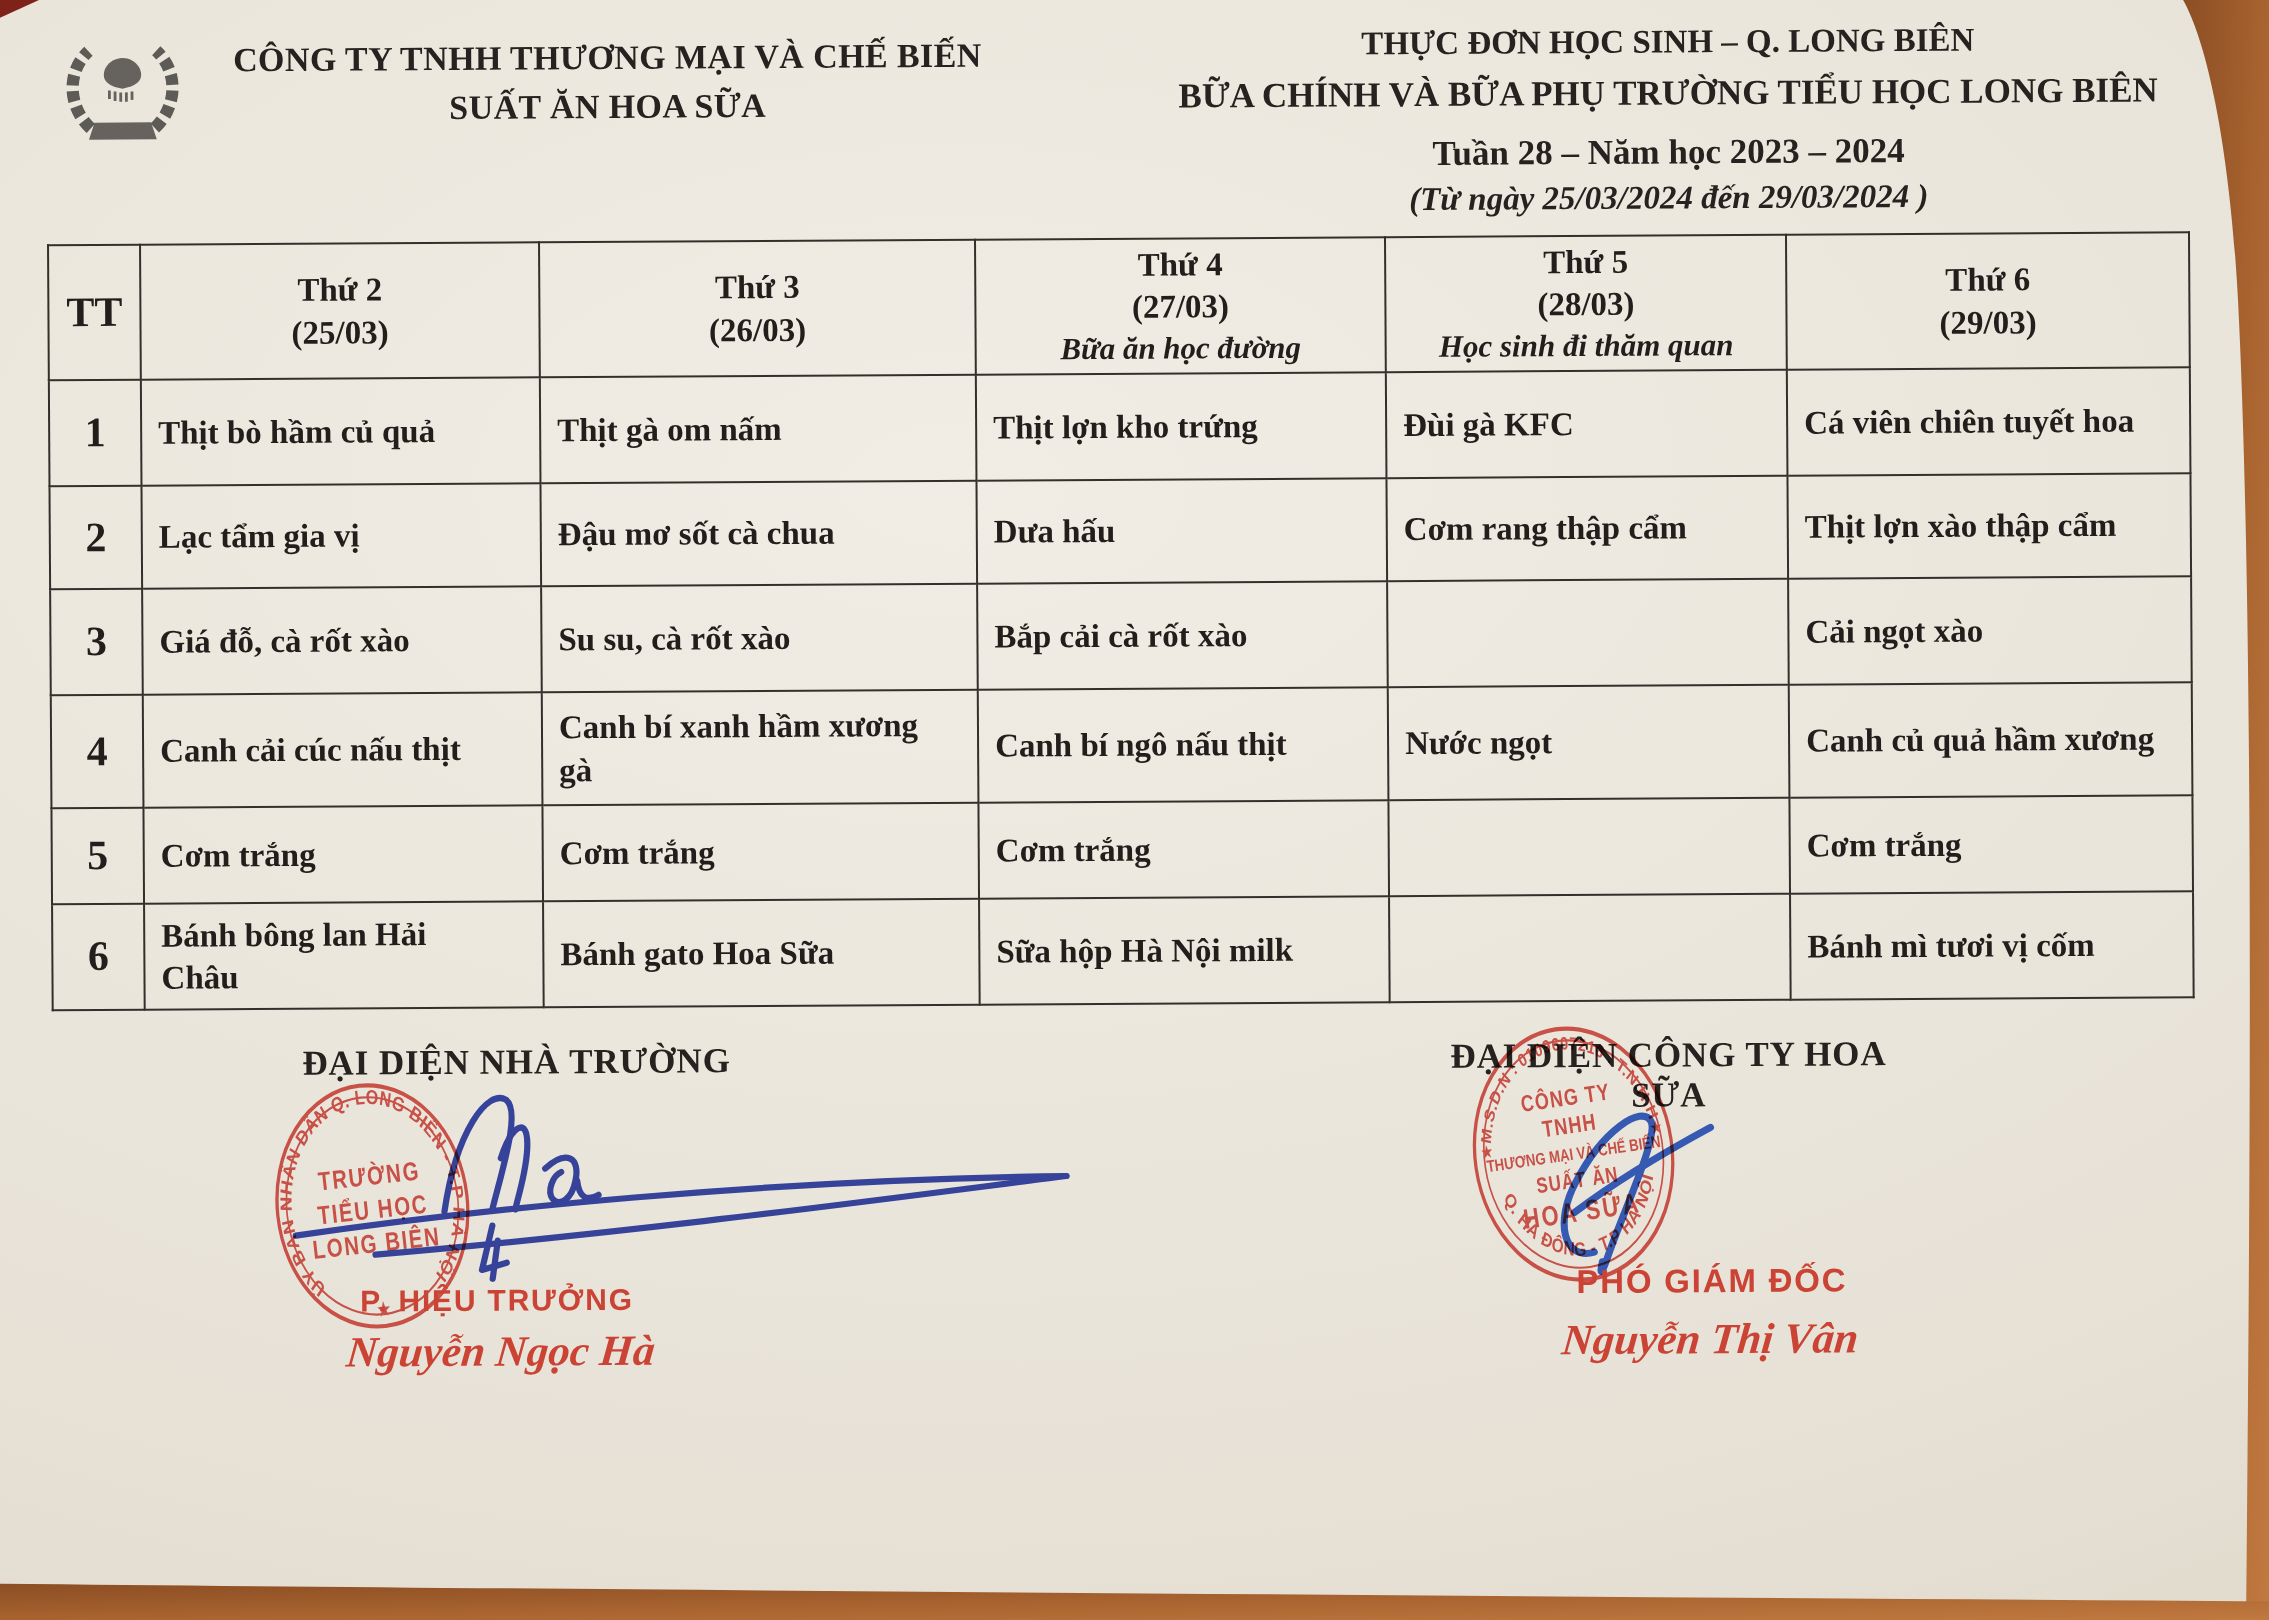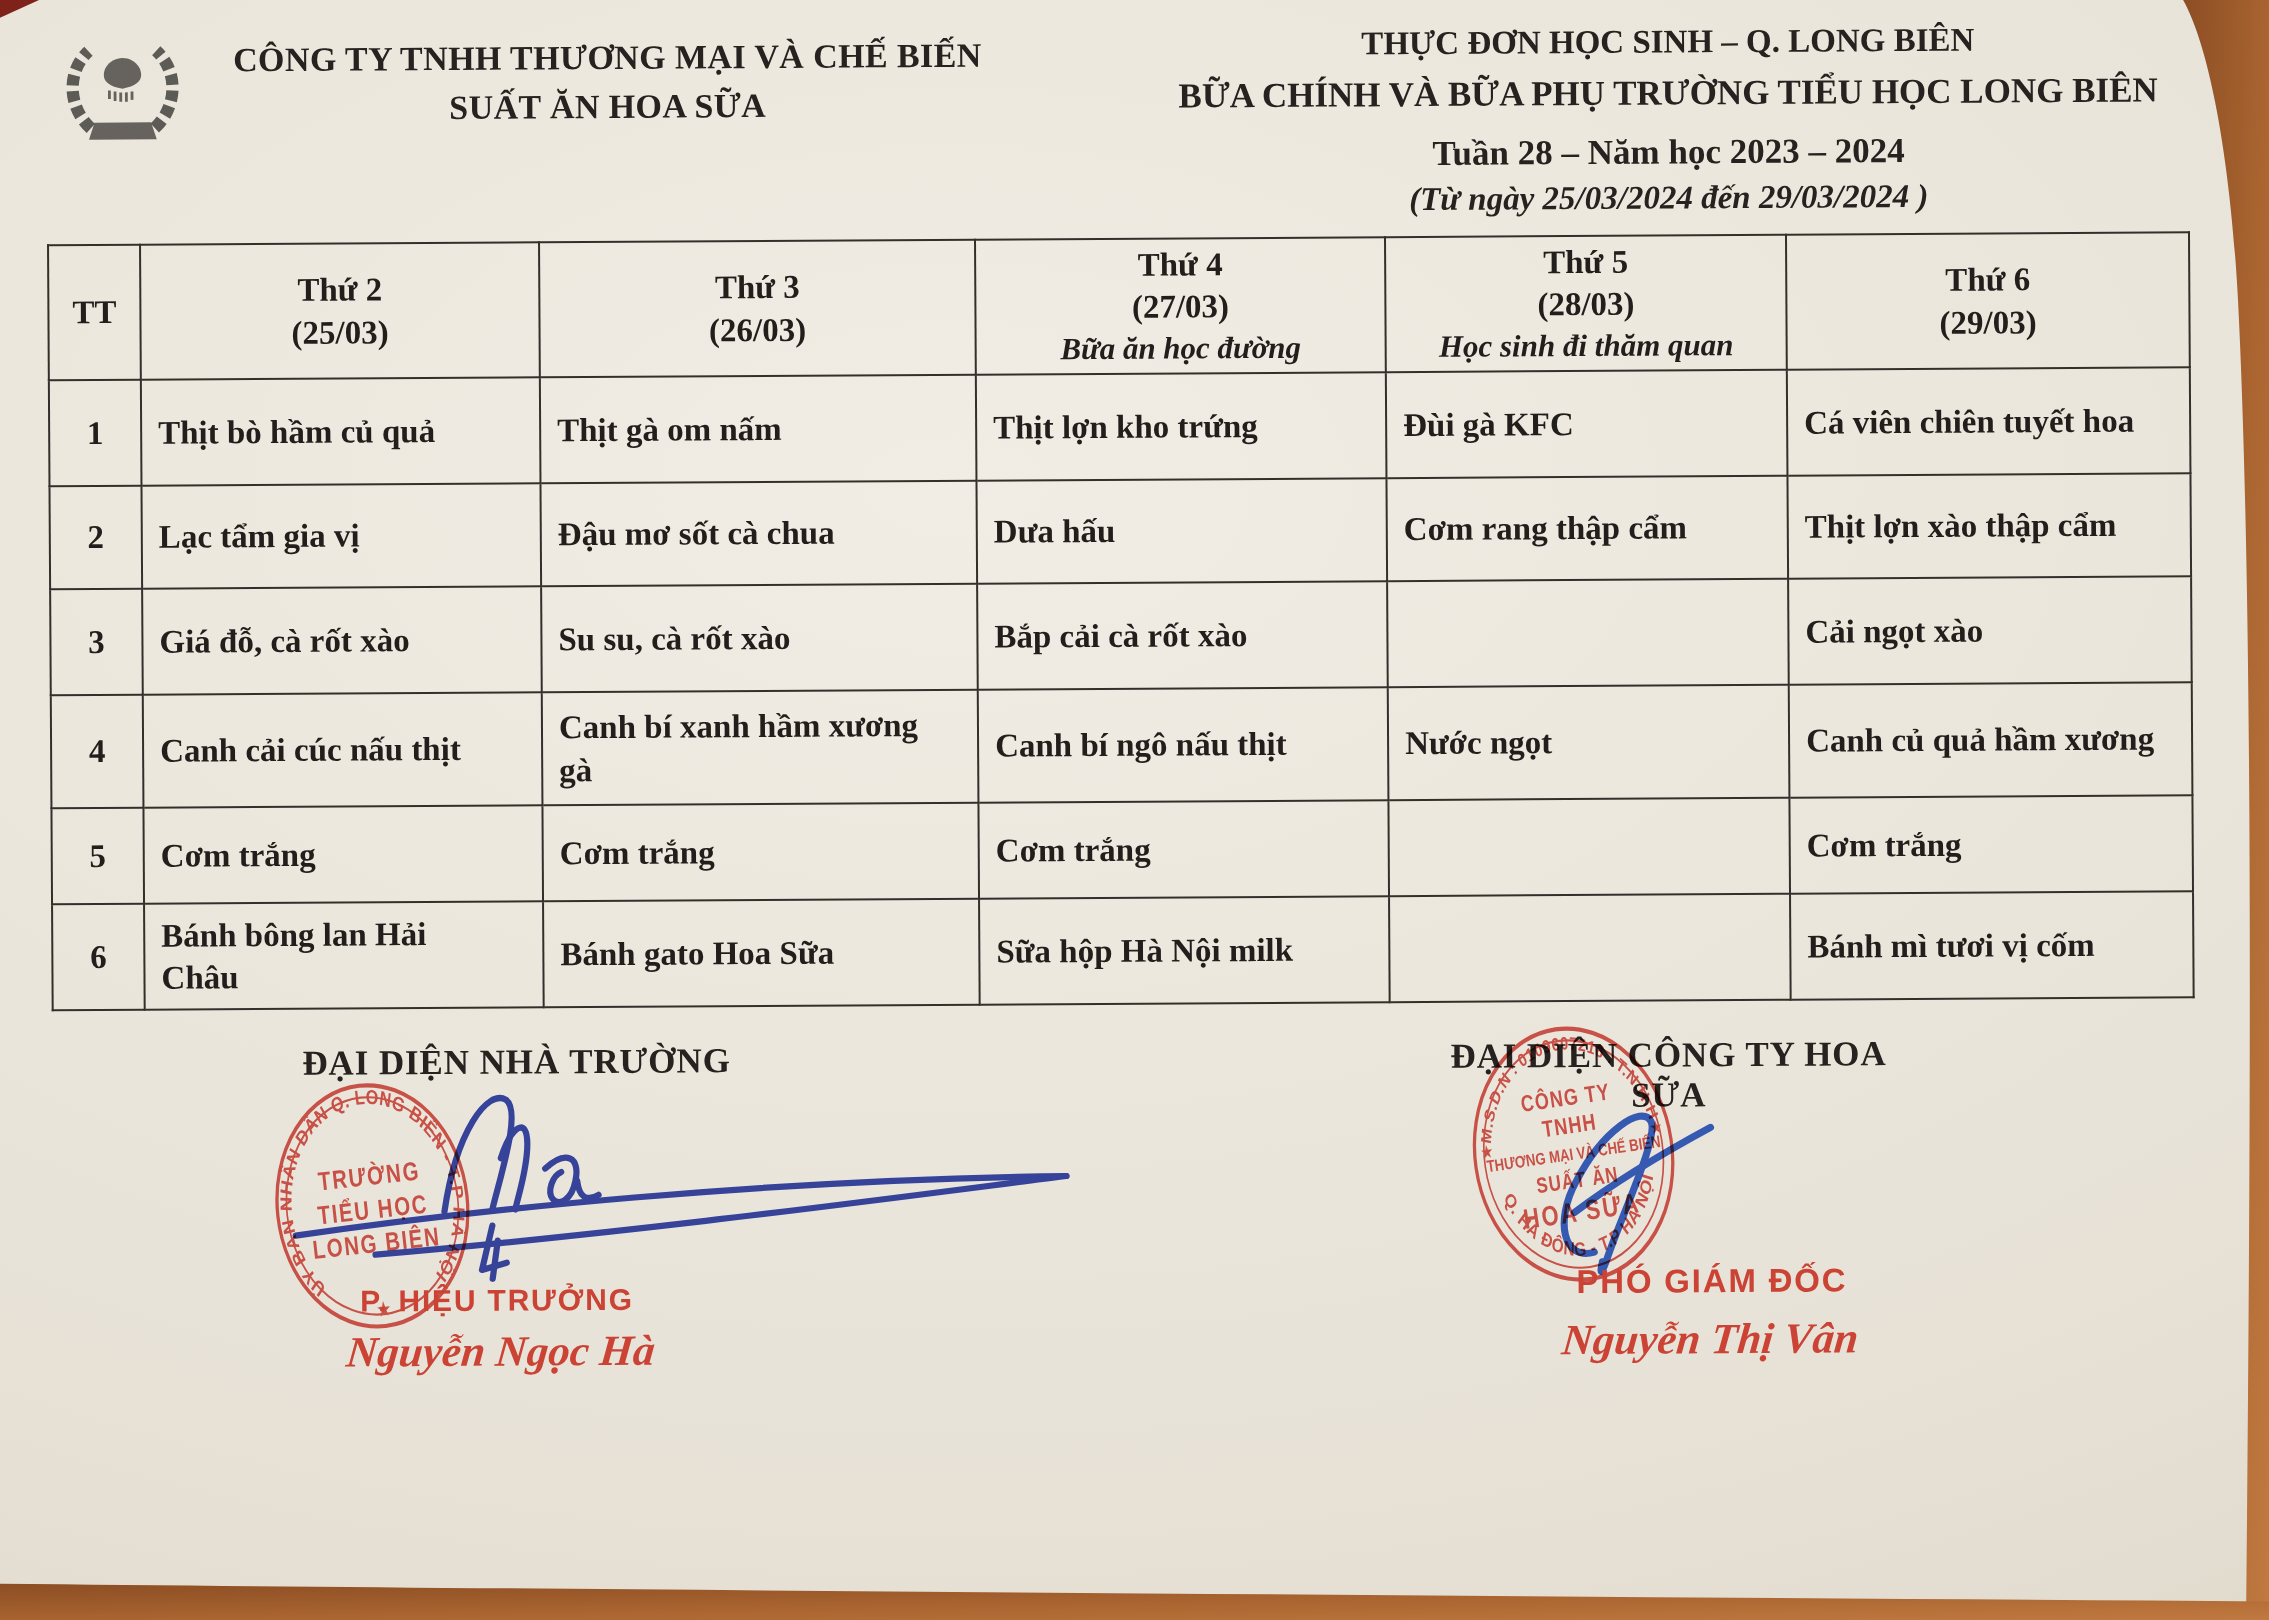--- a/index.html
+++ b/index.html
@@ -35,21 +35,21 @@
   .menu tbody tr:nth-child(4){height:113px;}
   .menu tbody tr:nth-child(5){height:96px;}
   .menu tbody tr:nth-child(6){height:106px;}
   .menu thead th{text-align:center;font-size:33px;line-height:1.3;padding:3.5px 8.9px;}
   .hdr-title,.hdr-date{display:block;}
   .hdr-note{display:block;font-style:italic;font-size:31px;}
   .hdr-note:empty{display:none;}
   .menu tbody td{font-size:33px;line-height:1.28;padding:7px 53px 7px 16px;}
   .menu tbody td:nth-child(2){padding-right:46px;}
   .menu tbody td:nth-child(6){padding-right:17.7px;}
-  .menu td.tt,.menu th.tt{text-align:center;padding:3.5px;font-size:33px;margin-top:28px;}
+  .menu td.tt,.menu th.tt{text-align:center;padding:3.5px;font-size:42px;margin-top:28px;}
 
   
   .sig-heading{position:absolute;font-size:35px;font-weight:bold;letter-spacing:0.9px;text-align:center;color:#26221f;}
   .sh-school{left:293px;top:1039px;width:443px;}
   .sh-company{left:1436px;top:1039px;width:461px;}
   .sig-role{position:absolute;text-align:center;color:#cb4335;font-family:"Liberation Sans","DejaVu Sans",sans-serif;font-weight:bold;letter-spacing:1.8px;}
   .sr-school{left:316px;top:1280px;width:355px;font-size:30px;}
   .sr-company{left:1531px;top:1266px;width:355px;font-size:33px;}
   .sig-name{position:absolute;text-align:center;color:#cb4335;font-style:italic;font-weight:bold;font-size:43px;transform:skewX(-6deg);}
   .sn-school{left:293px;top:1323px;width:408px;}

